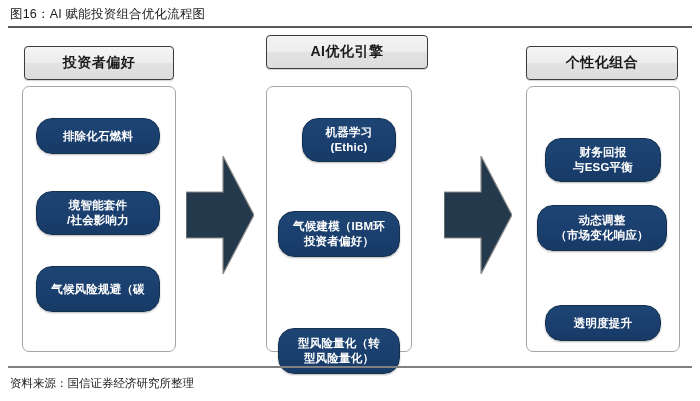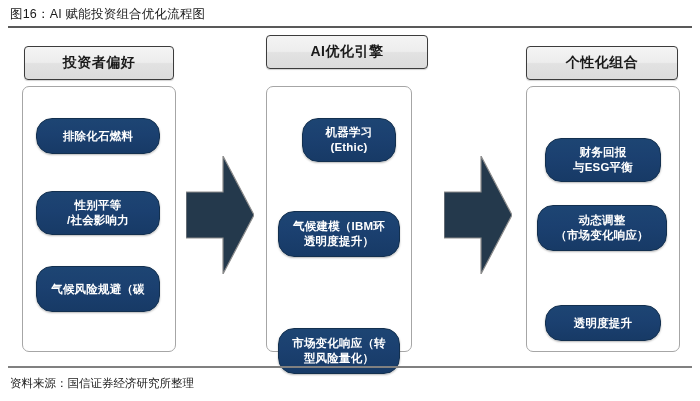--- a/index.html
+++ b/index.html
@@ -166,45 +166,45 @@
   <div class="col-box" id="colbox-1"></div>
   <div class="col-box" id="colbox-2"></div>
 
   <div class="pill" id="pill-0-0">
     <span>
       <span class="pill-line">排除化石燃料</span>
     </span>
   </div>
   <div class="pill" id="pill-0-1">
     <span>
-      <span class="pill-line">性别平等</span>
+      <span class="pill-line">境智能套件</span>
       <span class="pill-line">/社会影响力</span>
     </span>
   </div>
   <div class="pill" id="pill-0-2">
     <span>
       <span class="pill-line">气候风险规避（碳</span>
     </span>
   </div>
 
   <div class="pill" id="pill-1-0">
     <span>
       <span class="pill-line">机器学习</span>
       <span class="pill-line">(Ethic)</span>
     </span>
   </div>
   <div class="pill" id="pill-1-1">
     <span>
       <span class="pill-line">气候建模（IBM环</span>
-      <span class="pill-line">透明度提升）</span>
+      <span class="pill-line">投资者偏好）</span>
     </span>
   </div>
   <div class="pill" id="pill-1-2">
     <span>
-      <span class="pill-line">市场变化响应（转</span>
+      <span class="pill-line">型风险量化（转</span>
       <span class="pill-line">型风险量化）</span>
     </span>
   </div>
 
   <div class="pill" id="pill-2-0">
     <span>
       <span class="pill-line">财务回报</span>
       <span class="pill-line">与ESG平衡</span>
     </span>
   </div>

